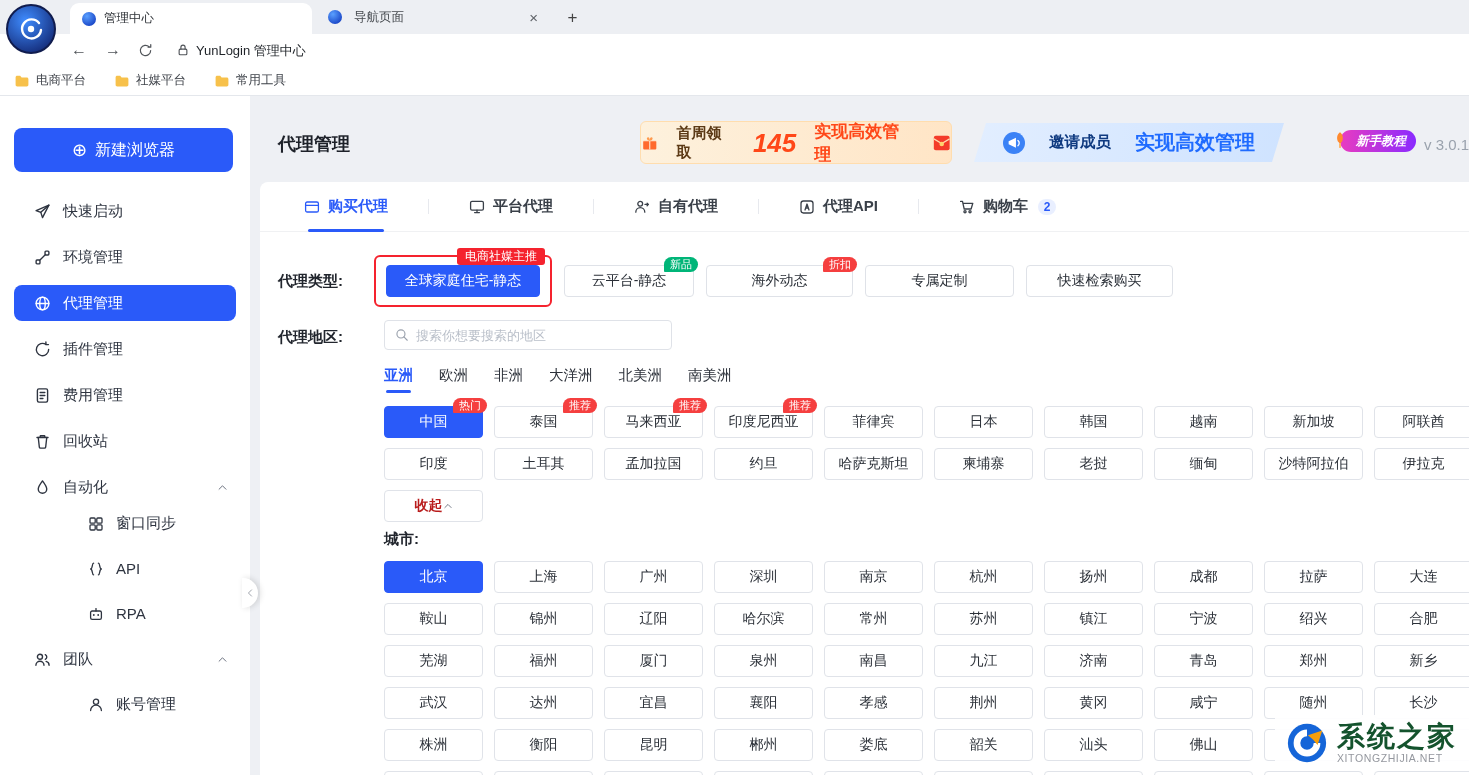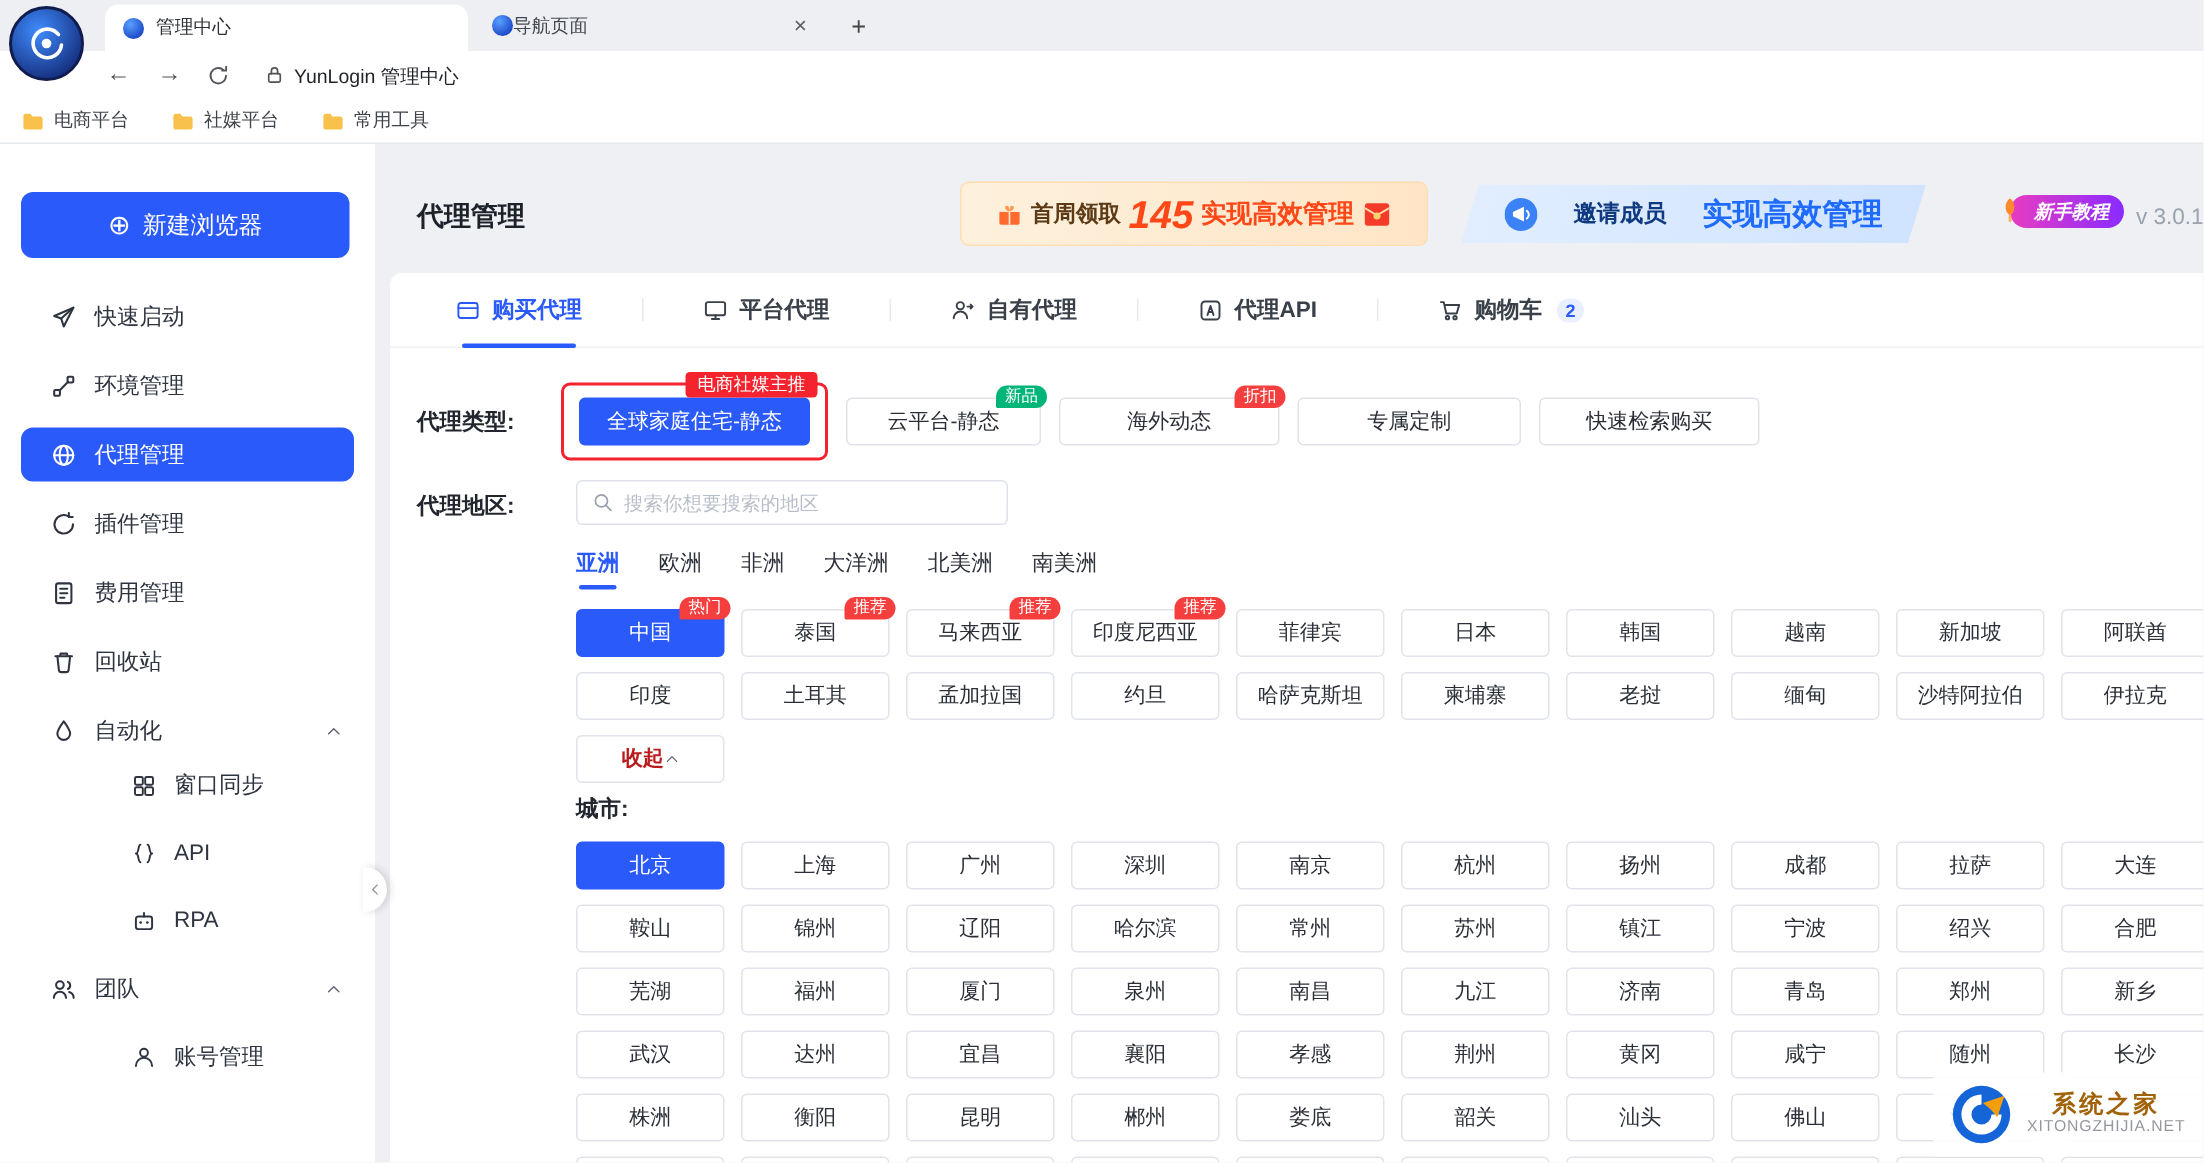--- a/index.html
+++ b/index.html
@@ -13,21 +13,21 @@
   svg { display:block; }
   .ic { stroke:currentColor; fill:none; stroke-width:1.3; stroke-linecap:round; stroke-linejoin:round; }
 
   
   .chrome { position:absolute; top:0; left:0; right:0; height:96px; background:#fff; }
   .tabstrip { position:absolute; top:0; left:0; right:0; height:34px; background:#edeff3; }
   .tab-active { position:absolute; left:70px; top:3px; width:242px; height:31px; background:#fff;
     border-radius:9px 9px 0 0; display:flex; align-items:center; gap:8px; padding:0 12px;
     font-size:12.5px; color:#2f3338; }
   .tab-inactive { position:absolute; left:318px; top:3px; width:230px; height:28px;
-    display:flex; align-items:center; gap:0; padding:0 10px; font-size:12.5px; color:#45494e; }
+    display:flex; align-items:center; gap:12px; padding:0 10px; font-size:12.5px; color:#45494e; }
   .tab-inactive .close { margin-left:auto; font-size:15px; color:#5f6368; cursor:pointer; }
   .favicon { width:14px; height:14px; border-radius:50%;
     background:radial-gradient(circle at 35% 30%, #5aa0ff, #1c49c9 75%); flex:none; }
   .newtab { position:absolute; left:560px; top:5px; width:25px; height:25px; border-radius:50%;
     display:flex; align-items:center; justify-content:center; font-size:17px; color:#444; cursor:pointer; }
   .navbar { position:absolute; top:34px; left:0; right:0; height:32px; background:#fff; }
   .nav-ic { position:absolute; top:3px; width:26px; height:26px; display:flex; align-items:center;
     justify-content:center; color:#505459; font-size:16px; cursor:pointer; }
   .url-text { position:absolute; left:196px; top:8px; font-size:13px; color:#1f2328; }
   .bookmarks { position:absolute; top:66px; left:0; right:0; height:30px; background:#fff;
@@ -53,21 +53,21 @@
   .menu-item .chev { position:absolute; right:22px; color:#5a6170; }
 
   .collapse-handle { position:absolute; left:242px; top:578px; width:16px; height:30px; background:#fff;
     border-radius:0 15px 15px 0; box-shadow:2px 0 6px rgba(0,0,0,.14); z-index:4; display:flex;
     align-items:center; justify-content:center; color:#8a8f99; cursor:pointer; }
 
   
   .page-title { position:absolute; left:278px; top:132px; font-size:18px; font-weight:700; color:#1d2129; }
   .banner1 { position:absolute; left:640px; top:121px; width:312px; height:43px; border-radius:6px;
     background:linear-gradient(90deg,#fdf1dd,#ffe5c6); border:1px solid #ffddae; display:flex;
-    align-items:center; justify-content:center; gap:5px; cursor:pointer; overflow:hidden; }
+    align-items:center; justify-content:center; gap:18px; cursor:pointer; overflow:hidden; }
   .banner1 .p1 { font-size:15px; font-weight:800; color:#5c3a16; }
   .banner1 .amount { font-size:26px; font-weight:800; font-style:italic; color:#ff4718; line-height:1; }
   .banner1 .p2 { font-size:17px; font-weight:800; color:#ff4718; }
   .banner2 { position:absolute; left:974px; top:123px; width:310px; height:39px;
     background:linear-gradient(100deg,#e2eeff,#cfe3ff);
     clip-path:polygon(12px 0,100% 0,calc(100% - 12px) 100%,0 100%);
     display:flex; align-items:center; justify-content:center; gap:24px; cursor:pointer; }
   .banner2 .p1 { font-size:15.5px; font-weight:800; color:#0f3a80; }
   .banner2 .p2 { font-size:20px; font-weight:800; color:#1f6bff; }
   .tutorial-pill { position:absolute; left:1340px; top:130px; height:22px; padding:0 10px 0 16px;
@@ -130,21 +130,21 @@
   .pill-btn { width:99px; height:32px; border:1px solid #e0e3e9; border-radius:4px; background:#fff;
     color:#2b3038; font-size:14px; display:flex; align-items:center; justify-content:center;
     position:relative; cursor:pointer; }
   .pill-btn.selected { background:#2a5af9; border-color:#2a5af9; color:#fff; }
   .collapse-btn { gap:0; color:#b91c1c;font-weight:bold; }
   .collapse-btn .chev { color:#5a6170; }
 
   
   .watermark { position:absolute; right:0; bottom:4px; display:flex; align-items:center; gap:8px;
     padding:6px 12px 6px 10px; background:rgba(255,255,255,.93); z-index:6; }
-  .wm-name { font-size:16px; font-weight:900; color:#a16207; letter-spacing:2px; line-height:1.05;text-align:center; }
+  .wm-name { font-size:28px; font-weight:900; color:#14532d; letter-spacing:2px; line-height:1.05;text-align:center; }
   .wm-domain { font-size:10.5px; color:#94979e; letter-spacing:.6px; }
 </style>
 </head>
 <body>
 
 <div class="chrome">
   <div class="tabstrip">
     <div class="tab-active">
       <span class="favicon"></span>
       <span>管理中心</span>

